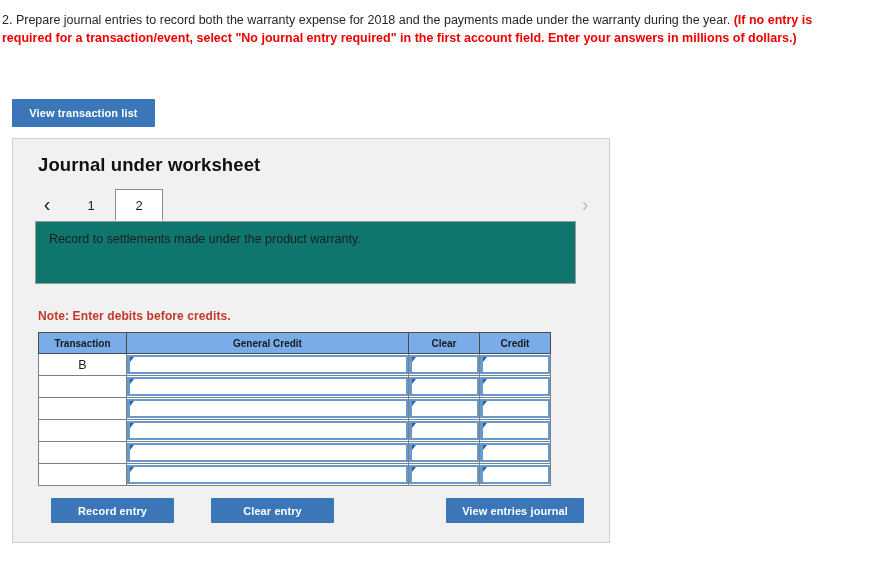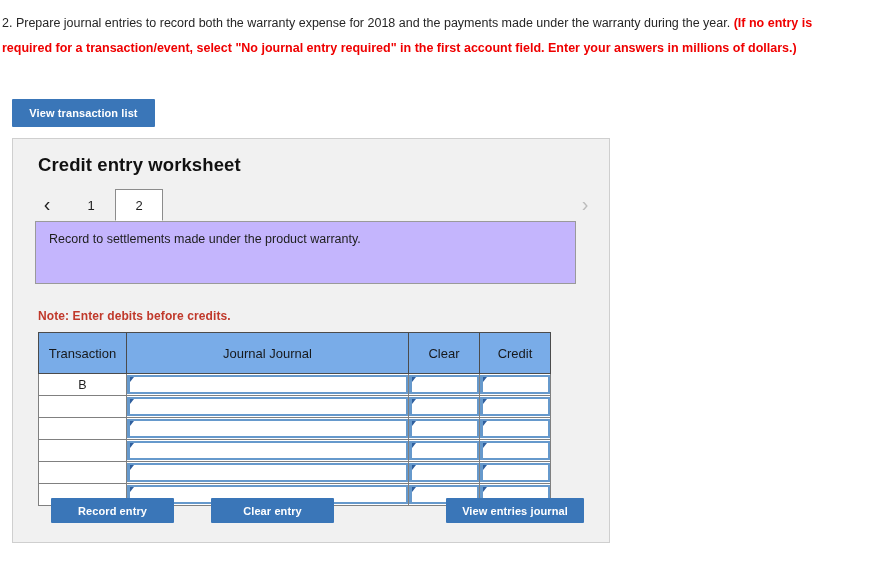--- a/index.html
+++ b/index.html
@@ -16,21 +16,21 @@
     position: relative;
   }
 
   
   .prompt {
     position: absolute;
     left: 2px;
     top: 11px;
     width: 862px;
     font-size: 12.5px;
-    line-height: 25px;
+    line-height: 18px;
     color: #262626;
   }
   .prompt .bold-red {
     color: #ef0000;
     font-weight: bold;
   }
 
   
   .btn {
     display: inline-flex;
@@ -125,21 +125,21 @@
     z-index: 3;
   }
 
   
   .desc-box {
     position: absolute;
     left: 22px;
     top: 82px;
     width: 541px;
     height: 63px;
-    background: #c4b5fd;
+    background: #0f766e;
     border: 1px solid #9a9a9a;
     box-sizing: border-box;
     z-index: 2;
     padding-left: 22px;
   }
   .desc-text {
     position: absolute;
     left: 13px;
     top: 10px;
     font-size: 12.5px;
@@ -162,25 +162,25 @@
     position: absolute;
     left: 25px;
     top: 193px;
     border-collapse: collapse;
     border: 1px solid #4b4b4b;
     background: #ffffff;
   }
   .jtable th {
     background: #79ace8;
     border: 1px solid #4b4b4b;
-    font-size: 13px;
-    font-weight: normal;
+    font-size: 10px;
+    font-weight: bold;
     color: #17191c;
     height: 20px;
-    padding: 10px 4px;
+    padding: 0 4px;
     text-align: center;
   }
   .jtable td {
     border: 1px solid #808080;
     padding: 0;
     height: 21px;
     background: #ffffff;
   }
   .col-transaction { width: 79px; }
   .col-journal     { width: 273px; }
@@ -239,40 +239,40 @@
 </style>
 </head>
 <body>
 
 <div class="prompt"><span>2. Prepare journal entries to record both the warranty expense for 2018 and the payments made under the warranty during the year. </span><span class="bold-red">(If no entry is required for a transaction/event, select "No journal entry required" in the first account field. Enter your answers in millions of dollars.)</span></div>
 
 <button class="btn view-transaction-list">View transaction list</button>
 
 <div class="panel">
 
-  <div class="panel-title">Credit entry worksheet</div>
+  <div class="panel-title">Journal under worksheet</div>
 
   <div class="tabstrip">
     <div class="nav-chev nav-prev">‹</div>
     <div class="tab tab-1">1</div>
     <div class="tab tab-2">2</div>
     <div class="nav-chev nav-next">›</div>
   </div>
 
   <div class="desc-box">
     <div class="desc-text">Record to settlements made under the product warranty.</div>
   </div>
 
   <div class="note">Note: Enter debits before credits.</div>
 
   <table class="jtable">
     <thead>
       <tr>
         <th class="col-transaction">Transaction</th>
-        <th class="col-journal">Journal Journal</th>
+        <th class="col-journal">General Credit</th>
         <th class="col-debit">Clear</th>
         <th class="col-credit">Credit</th>
       </tr>
     </thead>
     <tbody>
       <tr>
         <td class="tx-cell">B</td>
         <td>
             <div class="cell-input"></div>
           </td>

